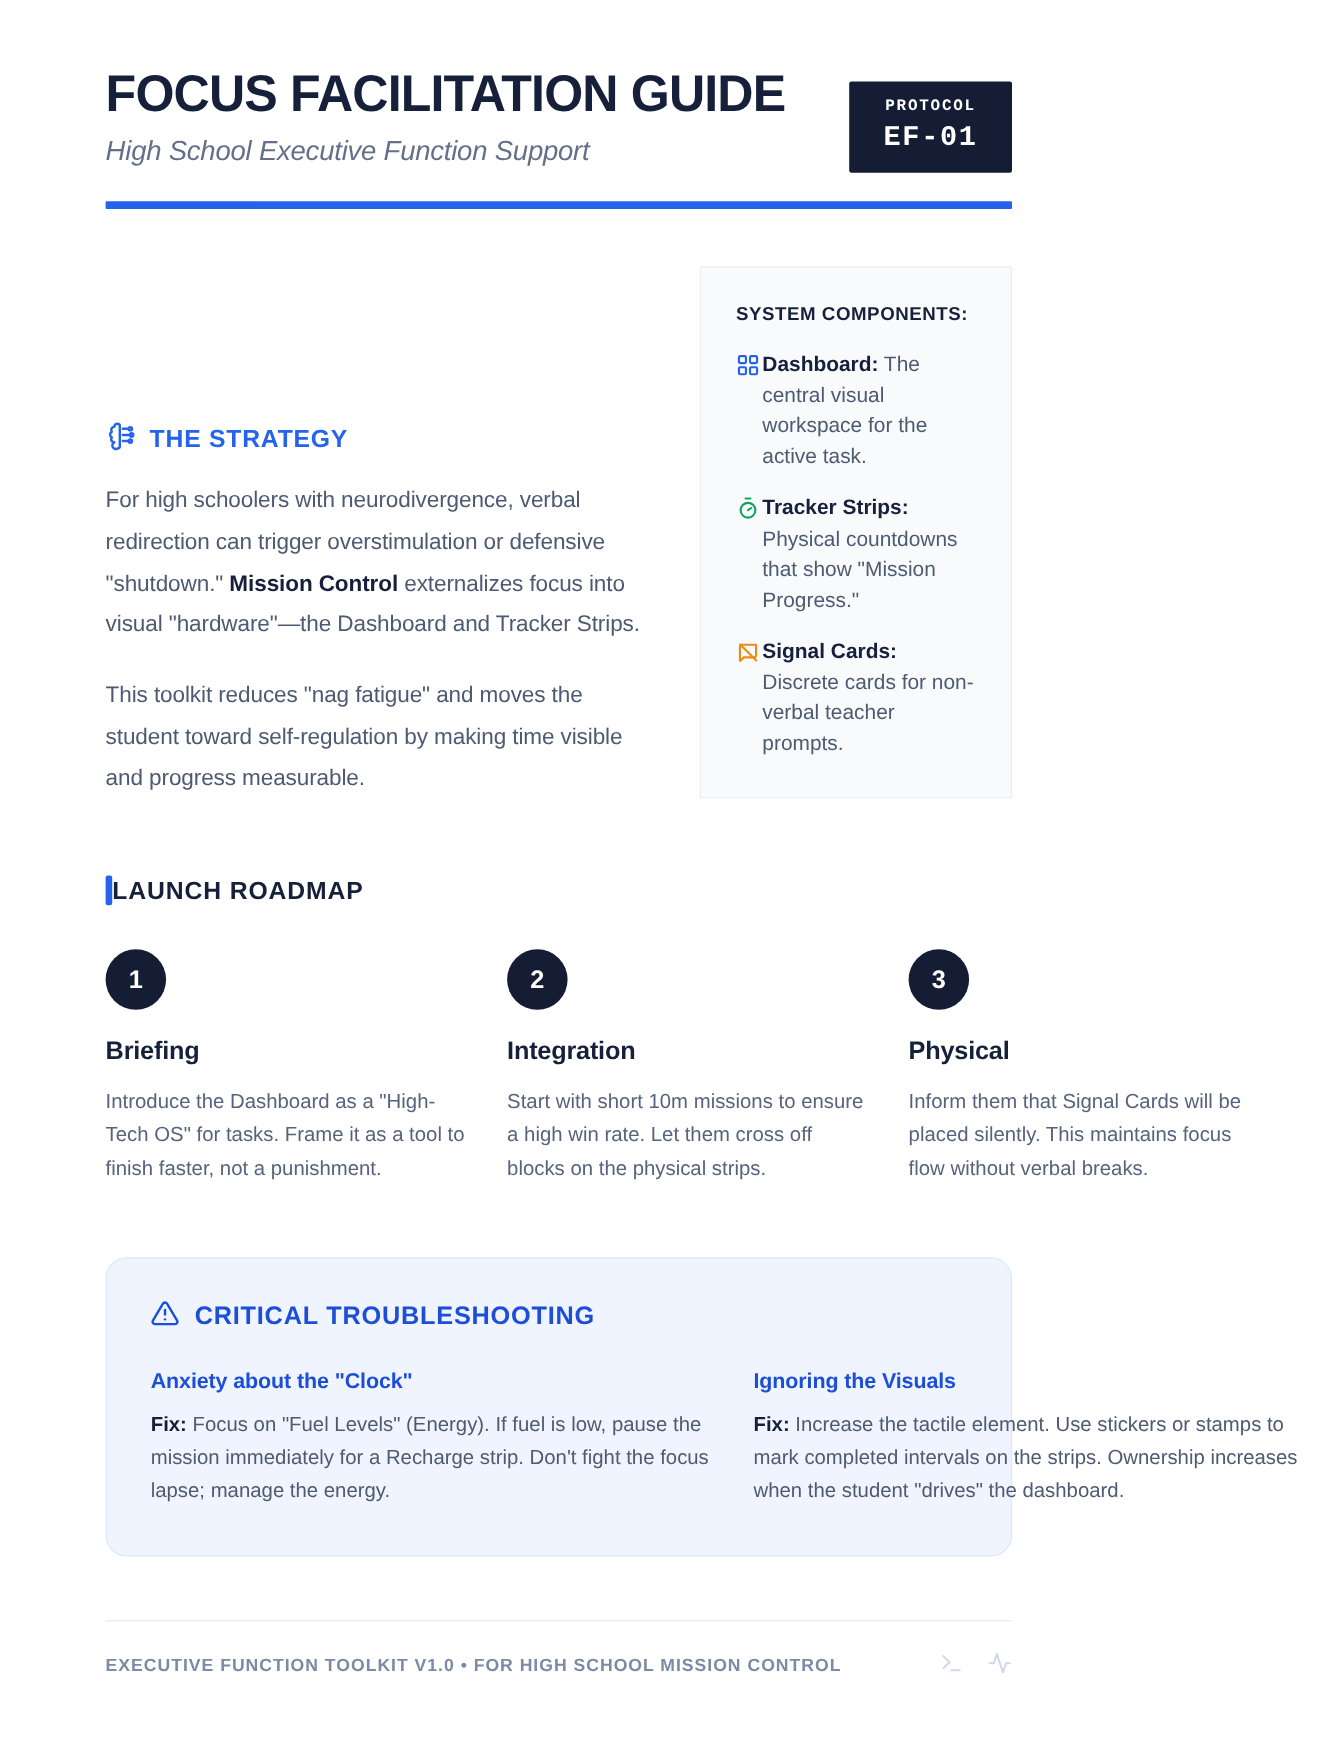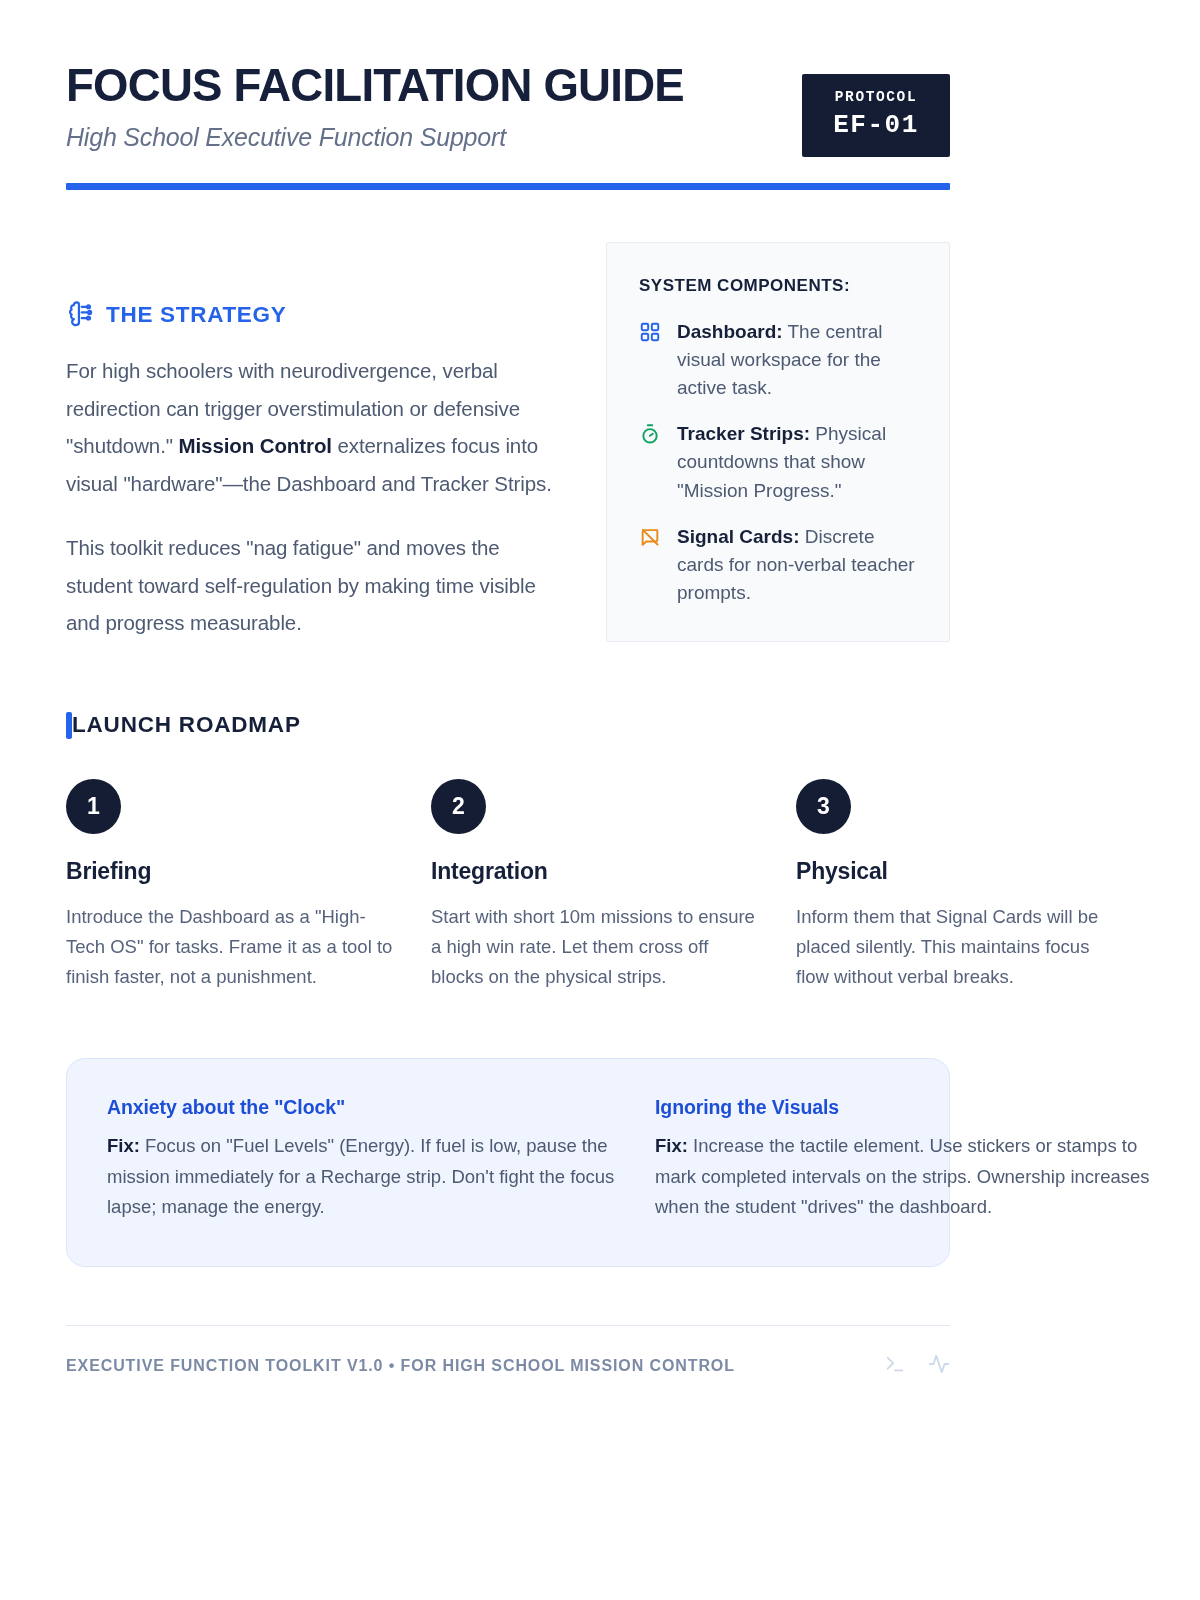--- a/index.html
+++ b/index.html
@@ -10,21 +10,21 @@
     background: #ffffff;
     font-family: "Liberation Sans", sans-serif;
     -webkit-font-smoothing: antialiased;
   }
 
   .page {
     position: relative;
     width: 1016px;
     height: 1600px;
     background: #ffffff;
-    padding: 0 66px;
+    padding: 0 96px;
   }
 
   
   .header {
     display: flex;
     align-items: flex-start;
     justify-content: space-between;
     padding-top: 56px;
   }
 
@@ -124,21 +124,20 @@
   }
   .cp-title {
     font-size: 17px;
     font-weight: 700;
     color: #16203a;
     letter-spacing: 0.5px;
     margin-bottom: 22px;
   }
   .cp-item {
     display: flex;
-    gap: 14px;
     margin-bottom: 18px;
     align-items: flex-start;
   }
   .cp-item:last-child { margin-bottom: 0; }
   .cp-icon { flex: none; width: 24px; padding-top: 3px; }
   .cp-text {
     font-size: 19px;
     line-height: 1.48;
     color: #4d5a72;
   }
@@ -357,20 +356,30 @@
       </div>
       <div class="step">
         <div class="step-num">3</div>
         <div class="step-title">Physical</div>
         <div class="step-desc">Inform them that Signal Cards will be placed silently. This maintains focus flow without verbal breaks.</div>
       </div>
     </div>
   </div>
 
   <div class="trouble">
+    <div class="trouble-head">
+      <span>
+        <svg width="26" height="26" viewBox="0 0 24 24" fill="none" stroke="#1d4ed8" stroke-width="2" stroke-linecap="round" stroke-linejoin="round">
+          <path d="M10.29 3.86L1.82 18a2 2 0 0 0 1.71 3h16.94a2 2 0 0 0 1.71-3L13.71 3.86a2 2 0 0 0-3.42 0z"></path>
+          <line x1="12" y1="9" x2="12" y2="13"></line>
+          <line x1="12" y1="17" x2="12.01" y2="17"></line>
+        </svg>
+      </span>
+      <span class="trouble-title">CRITICAL TROUBLESHOOTING</span>
+    </div>
 
     <div class="trouble-grid">
       <div class="trouble-col">
         <div class="tc-title">Anxiety about the "Clock"</div>
         <div class="tc-body"><b>Fix:</b><span> Focus on "Fuel Levels" (Energy). If fuel is low, pause the mission immediately for a Recharge strip. Don't fight the focus lapse; manage the energy.</span></div>
       </div>
       <div class="trouble-col">
         <div class="tc-title">Ignoring the Visuals</div>
         <div class="tc-body"><b>Fix:</b><span> Increase the tactile element. Use stickers or stamps to mark completed intervals on the strips. Ownership increases when the student "drives" the dashboard.</span></div>
       </div>

